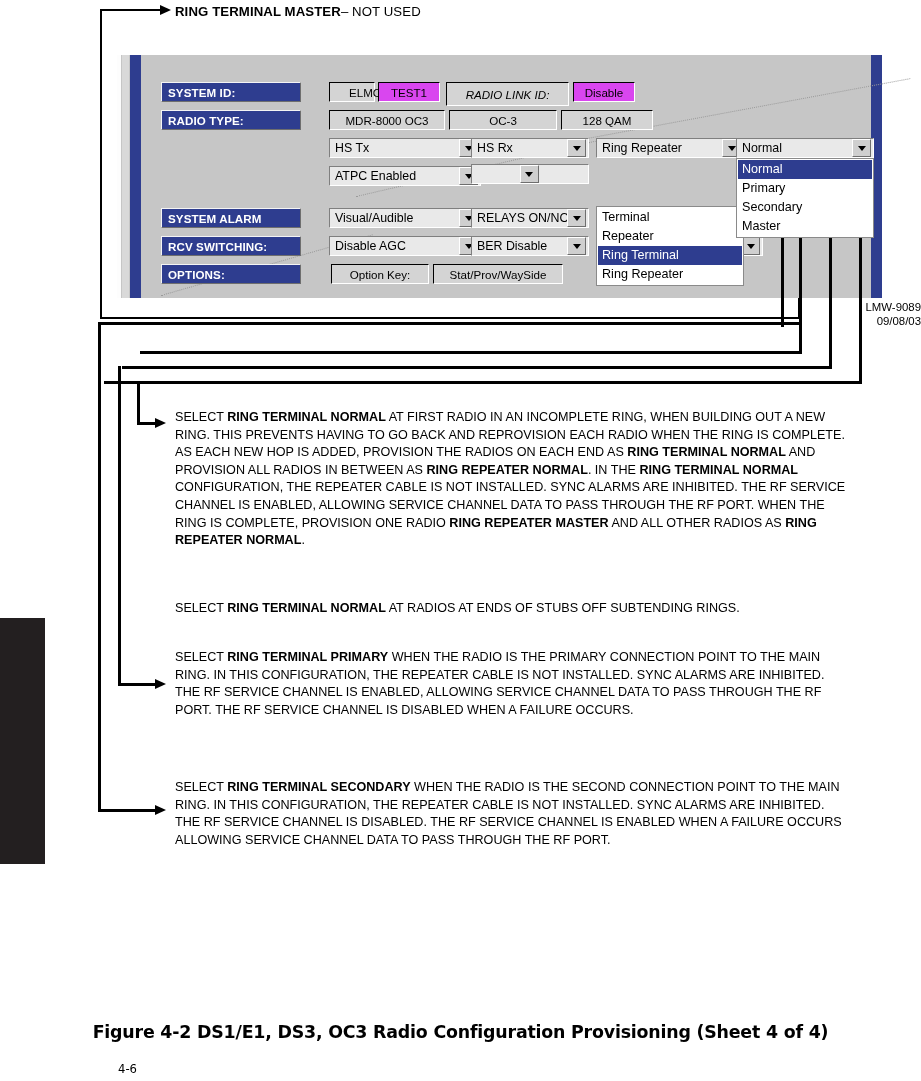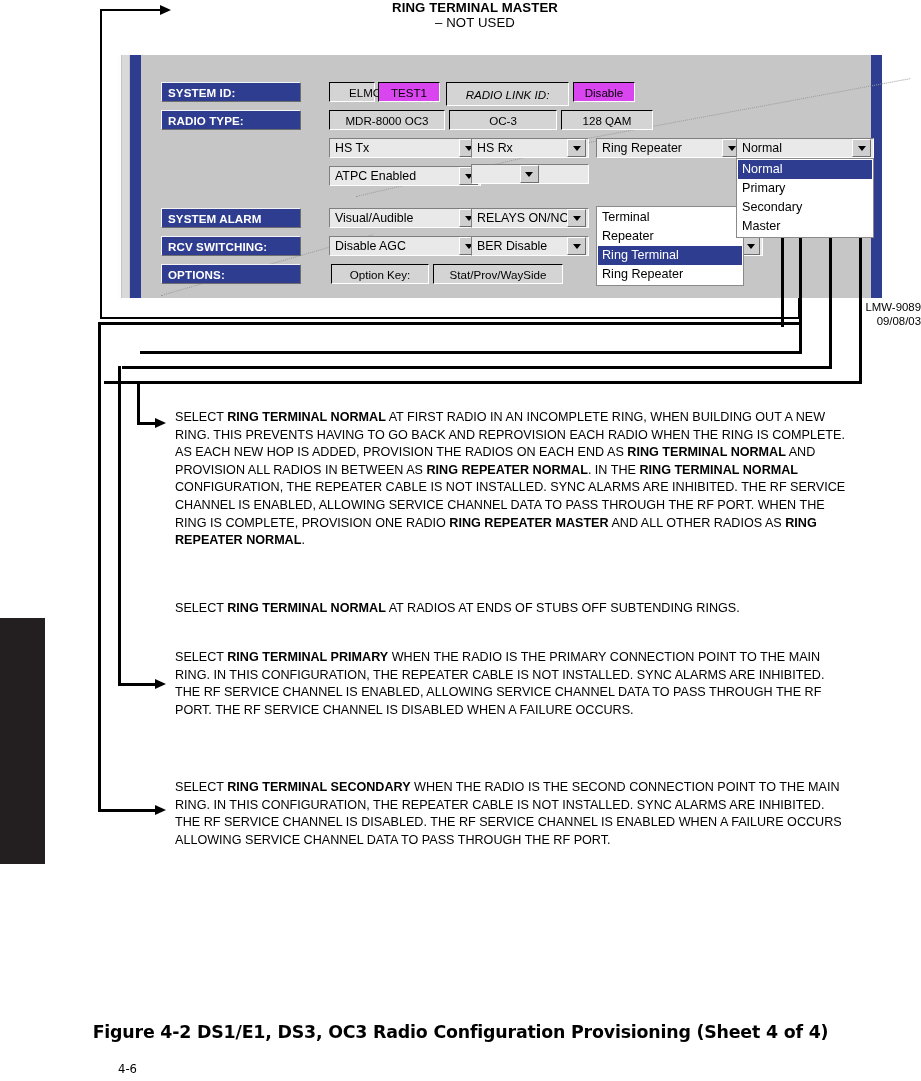--- a/index.html
+++ b/index.html
@@ -9,21 +9,21 @@
     font-family:"Liberation Sans", sans-serif;
     color:#000;
     overflow:hidden;
   }
   .abs{position:absolute;}
 
   
   #header-callout-text{
     left:175px; top:0px; width:600px; height:22px;
     font-size:13.2px; letter-spacing:.1px; white-space:nowrap;
-    display:flex; align-items:center;flex-direction:column;
+    display:flex; align-items:center;
   }
   #header-callout-text b{font-weight:bold;}
   #header-callout-text .reg{font-weight:normal;}
 
   
   .rule{position:absolute;background:#000;}
 
   
   .arrow-right{
     position:absolute;width:0;height:0;

